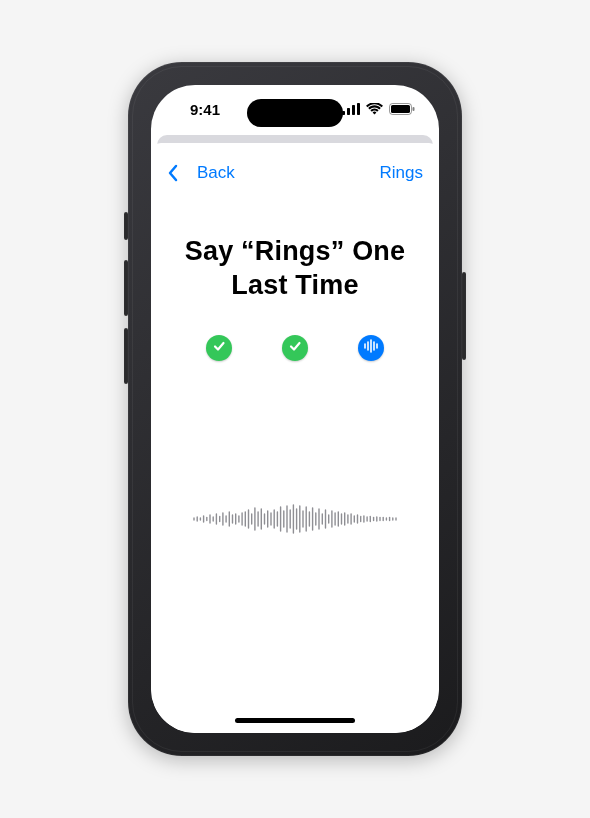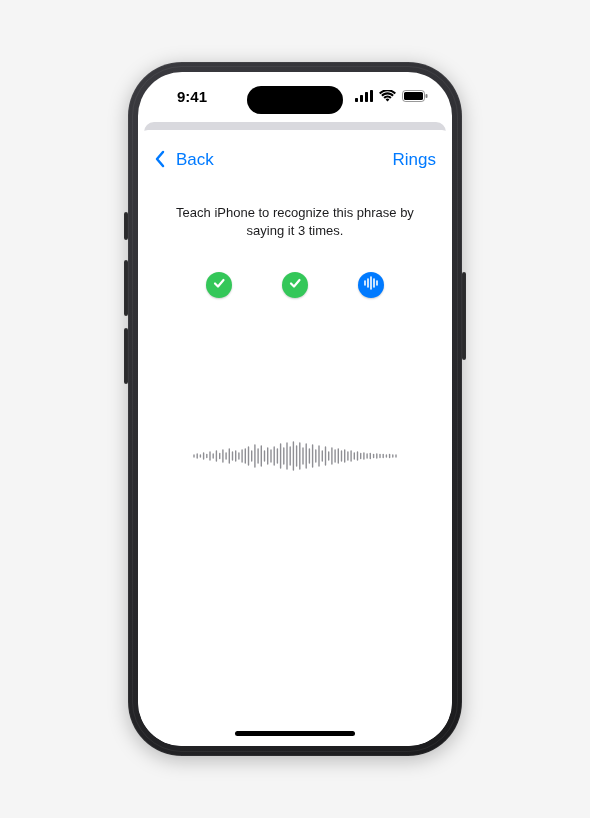--- a/index.html
+++ b/index.html
@@ -13,21 +13,21 @@
     .stage {
       width: 590px; height: 818px;
       display: flex; align-items: center; justify-content: center;
       position: relative;
     }
     
     .phone {
       width: 334px; height: 694px;
       background: linear-gradient(145deg,#3a3a3f,#1b1b1d);
       border-radius: 54px;
-      padding: 10px;
+      padding: 23px;
       position: relative;
       box-shadow: 0 4px 20px rgba(0,0,0,0.25), inset 0 0 0 1px rgba(255,255,255,0.05);
     }
     .phone::before{
       content:"";
       position:absolute; inset:4px;
       border-radius:50px;
       border:1px solid rgba(255,255,255,0.06);
       pointer-events:none;
     }
@@ -79,21 +79,21 @@
       position:absolute; top:58px; left:0; right:0; bottom:0;
       background:#fff; border-radius:10px 10px 44px 44px;
       padding: 12px 16px 0;
       display:flex; flex-direction:column;
     }
     .nav{
       height:36px;
       display:flex; align-items:center; justify-content:space-between;
       color:#007aff; font-size:17px;
     }
-    .nav-back{ display:flex; align-items:flex-start; gap:10px; }
+    .nav-back{ display:flex; align-items:center; gap:18px; }
     .nav-back svg{ display:block; }
 
     .title{
       margin-top: 44px;
       text-align:center;
       font-family: -apple-system, "SF Pro Display", sans-serif;
       font-size: 27px; font-weight: 700;
       letter-spacing: 0.2px;
       line-height: 1.25;
     }
@@ -179,21 +179,21 @@
             <span>
               <svg width="12" height="18" viewBox="0 0 12 18">
                 <polyline points="9,2 3,9 9,16" fill="none" stroke="#007aff" stroke-width="2.5" stroke-linecap="round" stroke-linejoin="round"></polyline>
               </svg>
             </span>
             <span>Back</span>
           </div>
           <div>Rings</div>
         </div>
 
-        <div class="subtitle">Teach iPhone to recognize this phrase by saying it 3 times.</div>
+        <div class="title">Say “Rings” One Last Time</div>
 
         <div class="indicators">
           <div class="dot dot-done">
             <span>
               <svg width="14" height="14" viewBox="0 0 14 14">
                 <polyline points="3,7.5 6,10.5 11.5,4" fill="none" stroke="#fff" stroke-width="2.2" stroke-linecap="round" stroke-linejoin="round"></polyline>
               </svg>
             </span>
           </div>
           <div class="dot dot-done">

